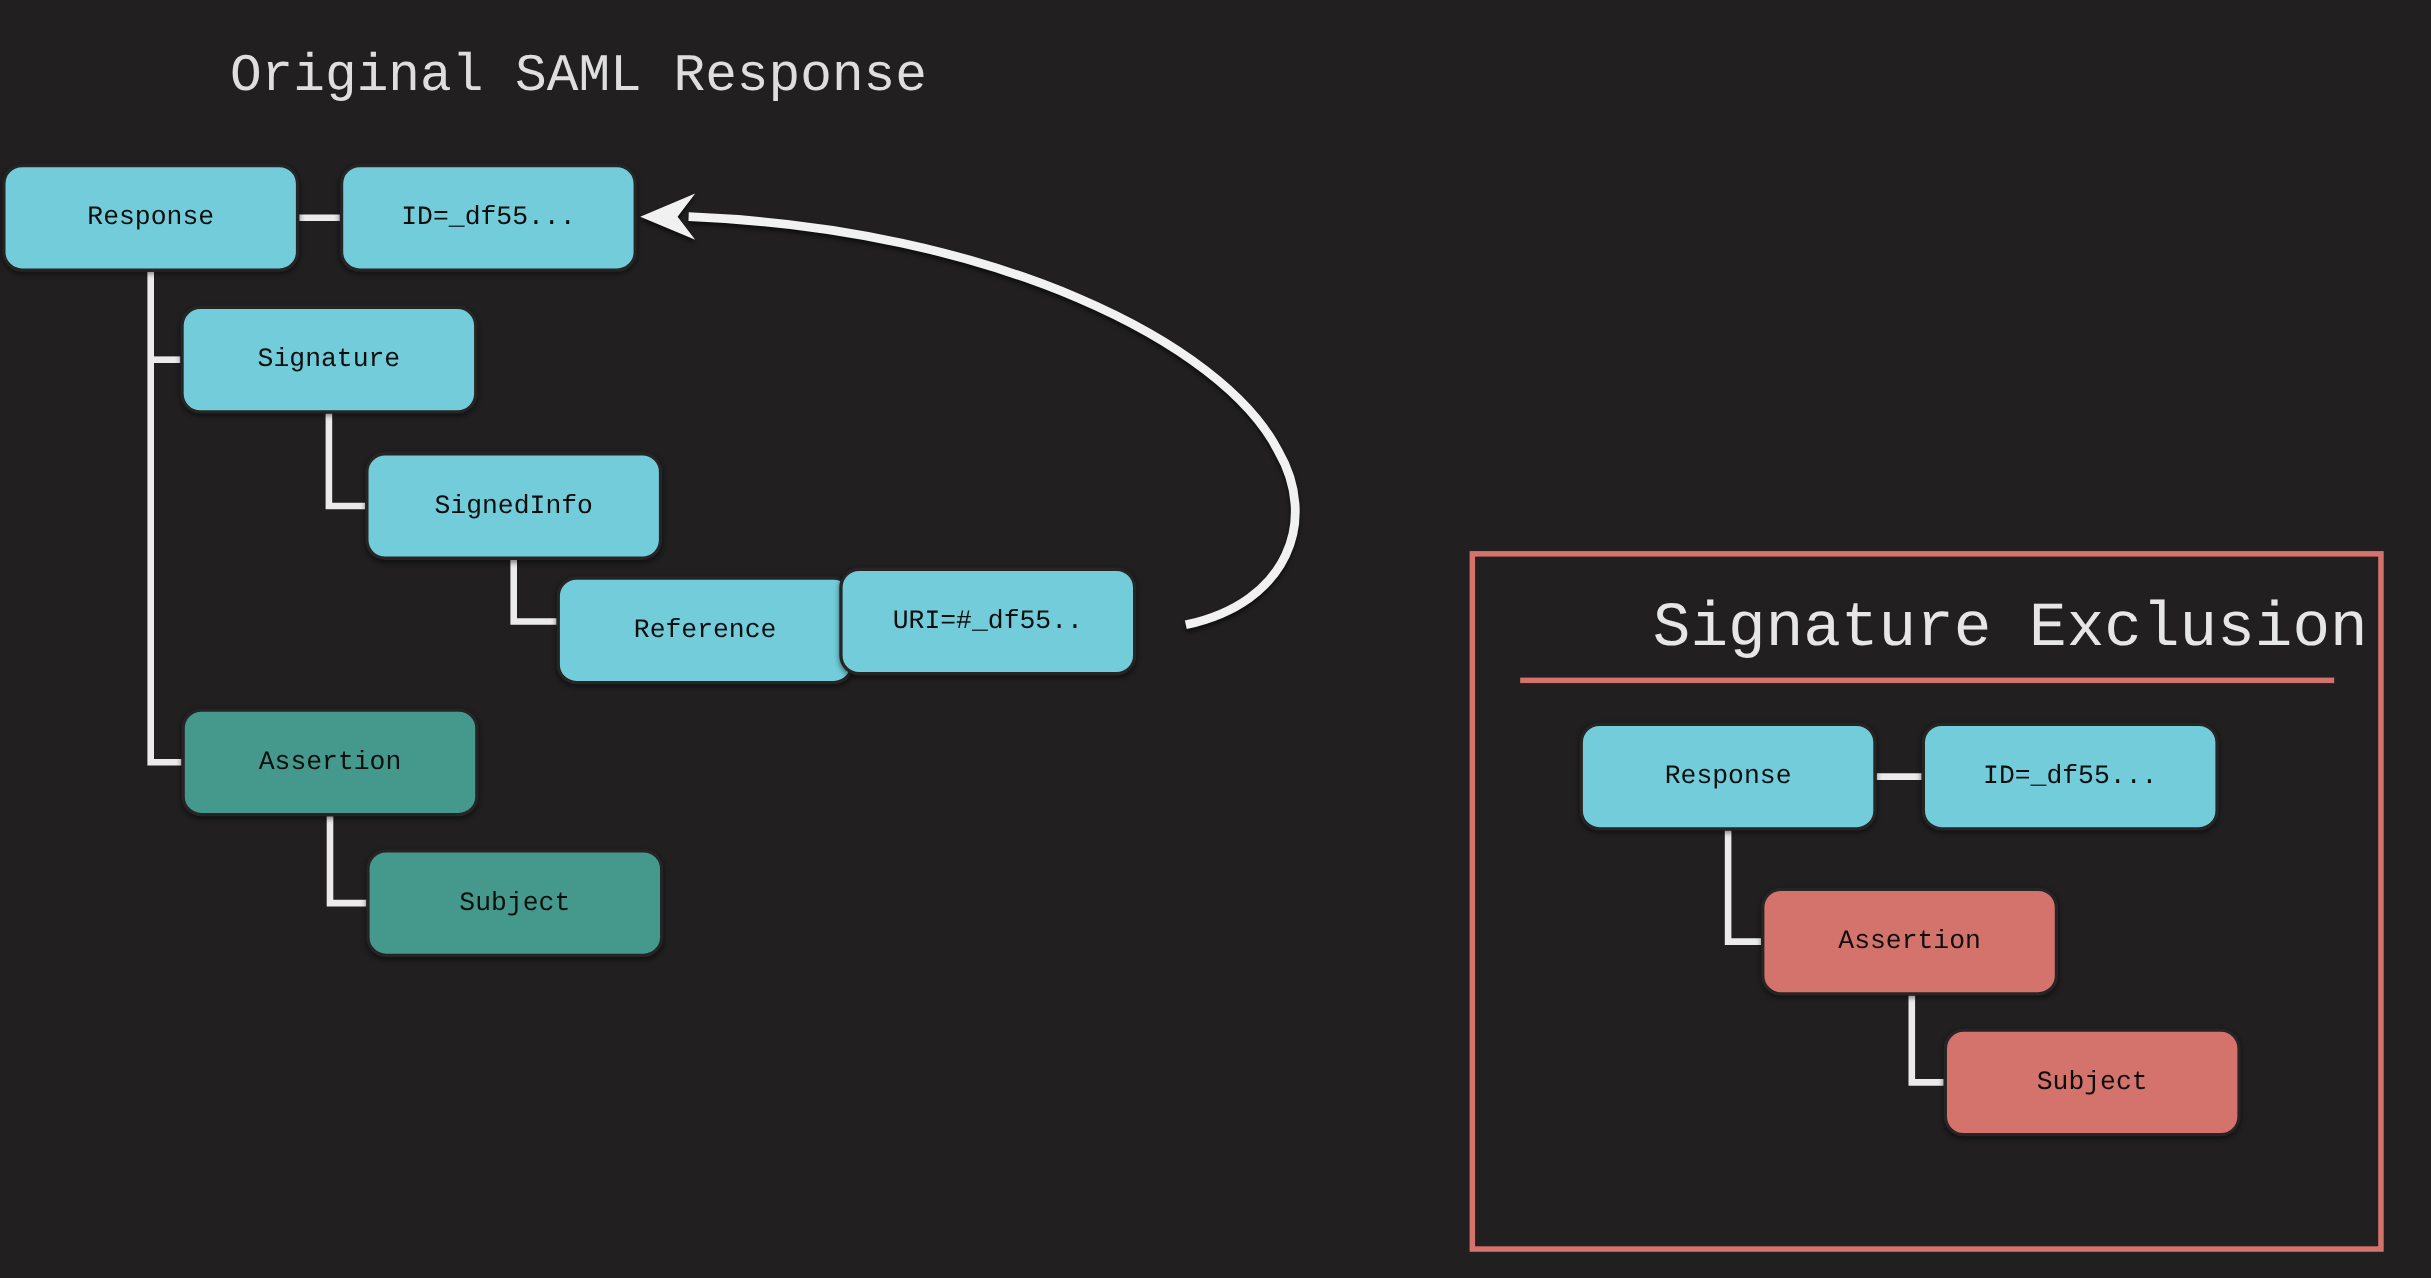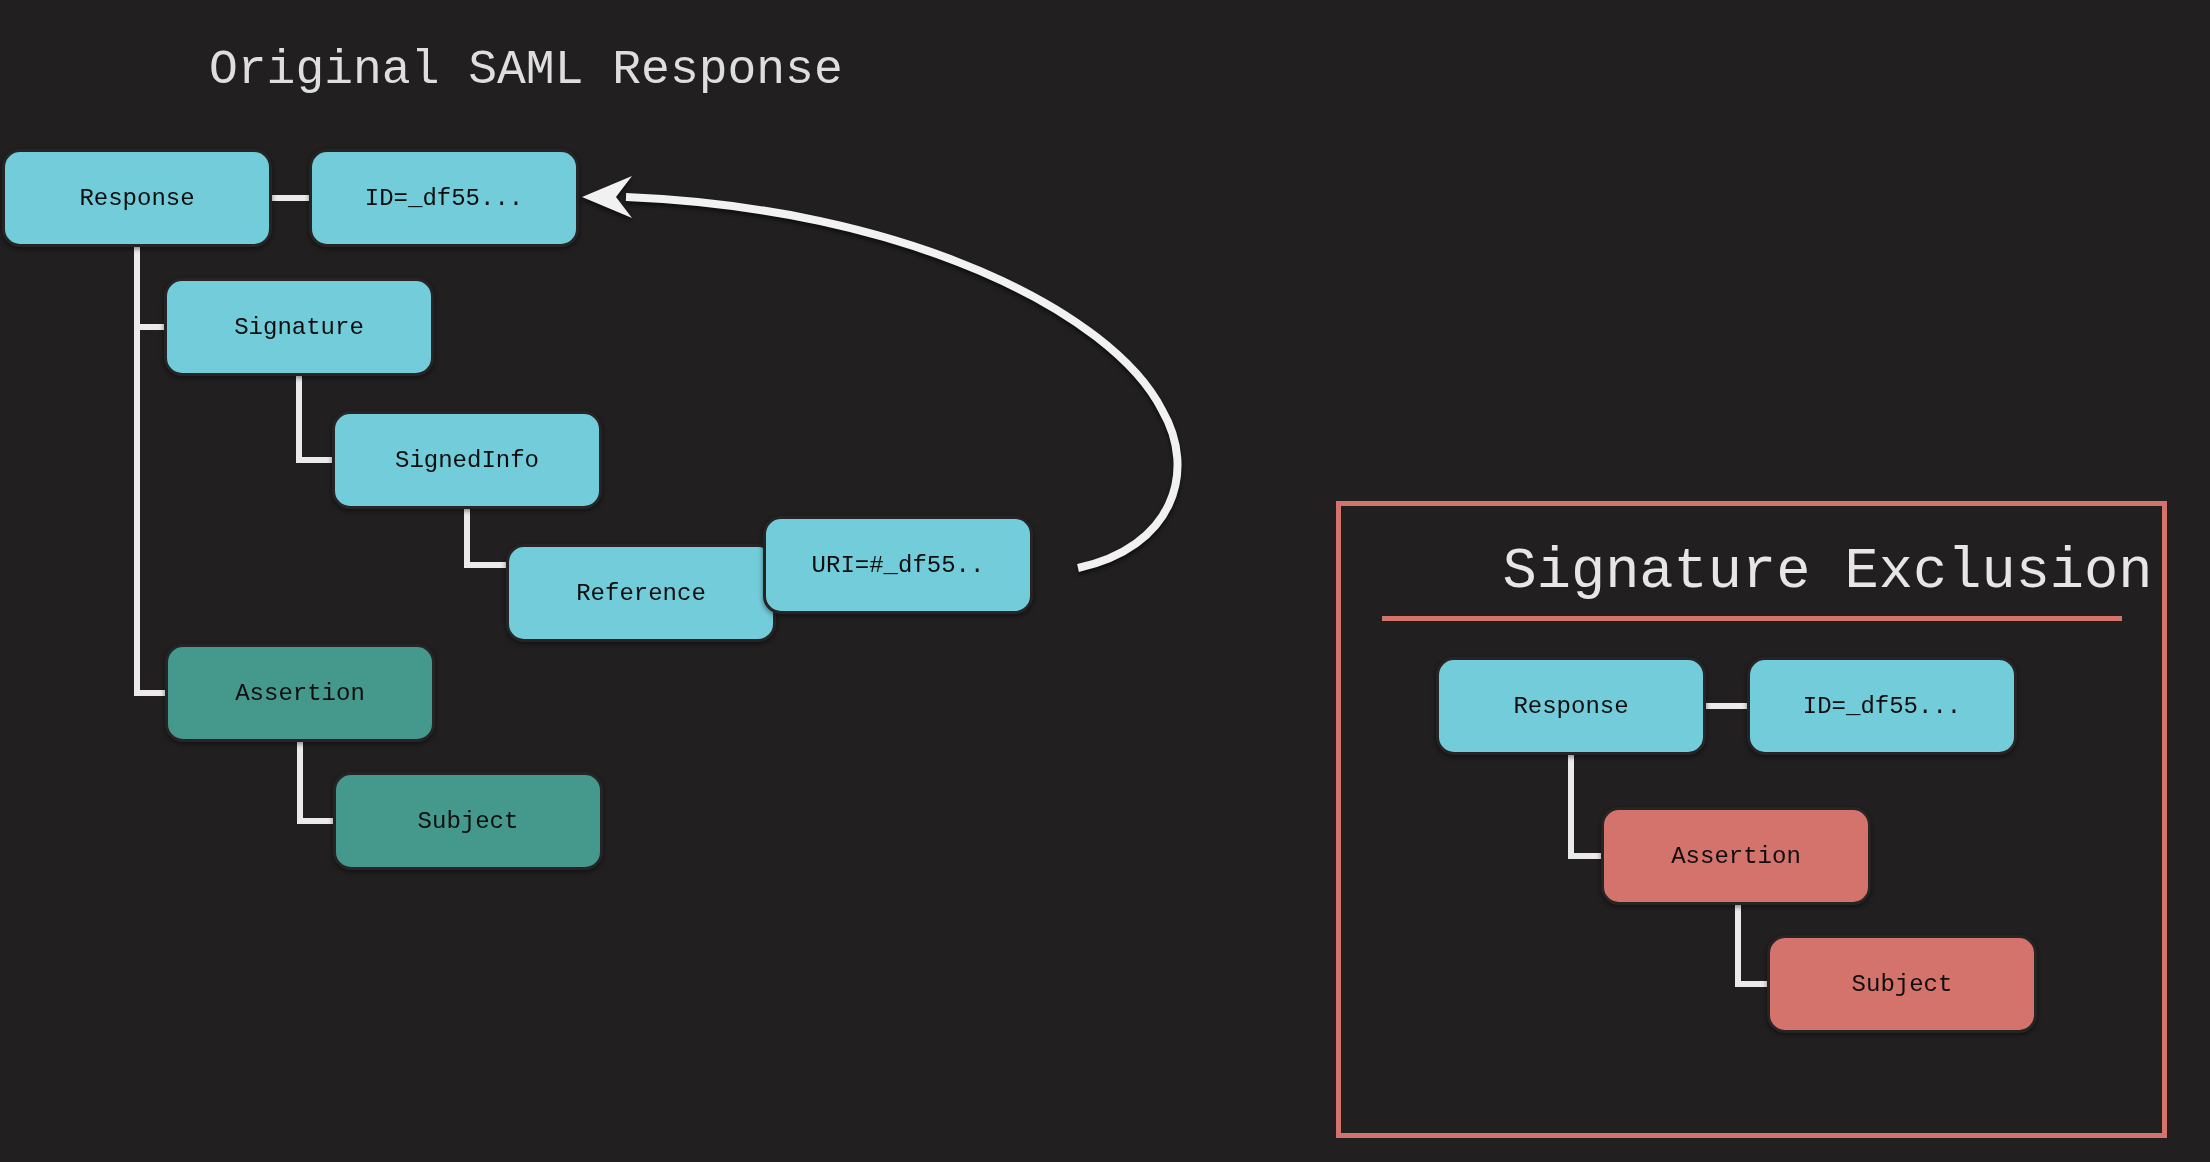--- a/index.html
+++ b/index.html
@@ -73,21 +73,21 @@
   </div>
   <div class="node cyan" style="left:309px;top:149px">
     <span>ID=_df55...</span>
   </div>
   <div class="node cyan" style="left:332px;top:411px">
     <span>SignedInfo</span>
   </div>
   <div class="node cyan" style="left:164px;top:278px">
     <span>Signature</span>
   </div>
-  <div class="node cyan" style="left:506px;top:544px">
+  <div class="node cyan" style="left:506px;top:524px">
     <span>Reference</span>
   </div>
   <div class="node cyan" style="left:763px;top:516px">
     <span>URI=#_df55..</span>
   </div>
   <div class="node green" style="left:165px;top:644px">
     <span>Assertion</span>
   </div>
   <div class="node green" style="left:333px;top:772px">
     <span>Subject</span>

